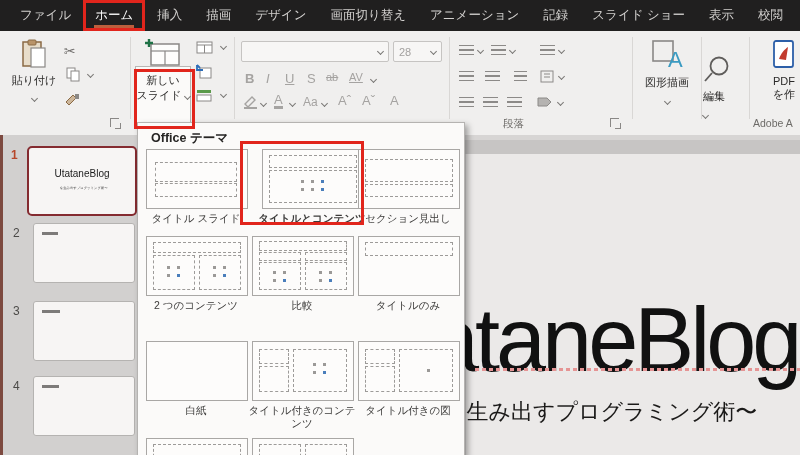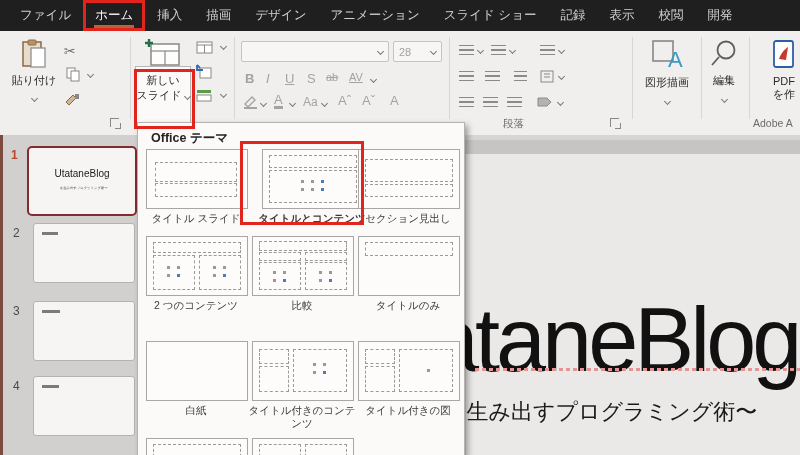--- a/index.html
+++ b/index.html
@@ -76,23 +76,24 @@
 <body>
 
 <div class="screen">
 
   <div class="titlebar">
     <div class="menu-item">ファイル</div>
     <div class="menu-item active">ホーム</div>
     <div class="menu-item">挿入</div>
     <div class="menu-item">描画</div>
     <div class="menu-item">デザイン</div>
+    <div class="menu-item">画面切り替え</div>
     <div class="menu-item">アニメーション</div>
+    <div class="menu-item">記録</div>
     <div class="menu-item">スライド ショー</div>
-    <div class="menu-item">記録</div>
     <div class="menu-item">表示</div>
     <div class="menu-item">校閲</div>
     <div class="menu-item">開発</div>
 
   </div>
 
   <div class="ribbon">
 
     <div style="position:absolute;left:6px;top:6px;width:56px;height:78px;text-align:center;">
       <svg width="26" height="30" viewBox="0 0 26 30" style="margin-top:2px;">
@@ -206,21 +207,21 @@
     <div style="position:absolute;left:636px;top:6px;width:62px;height:88px;text-align:center;">
       <svg width="32" height="32" viewBox="0 0 32 32" style="margin-top:2px;">
         <rect x="2" y="2" width="20" height="20" fill="none" stroke="#8a8886" stroke-width="1.6"></rect>
         <text x="17" y="28" font-size="22" fill="#3b9bc2" font-family="Liberation Sans, sans-serif">A</text>
       </svg>
       <div class="rbtn-label">図形描画</div>
       <span class="chev" style="margin-top:3px;"></span>
     </div>
     <div class="vsep" style="left:701px;"></div>
 
-    <div style="position:absolute;left:703px;top:6px;width:42px;height:88px;text-align:center;">
+    <div style="position:absolute;left:703px;top:22px;width:42px;height:88px;text-align:left;">
       <svg width="28" height="30" viewBox="0 0 28 30" style="margin-top:2px;">
         <circle cx="16" cy="11" r="8.5" fill="none" stroke="#5f5d5b" stroke-width="1.8"></circle>
         <line x1="9" y1="18" x2="2" y2="26" stroke="#5f5d5b" stroke-width="1.8"></line>
       </svg>
       <div class="rbtn-label">編集</div>
       <span class="chev" style="margin-top:3px;"></span>
     </div>
     <div class="vsep" style="left:749px;"></div>
 
     <div style="position:absolute;left:754px;top:6px;width:60px;height:88px;text-align:center;">

